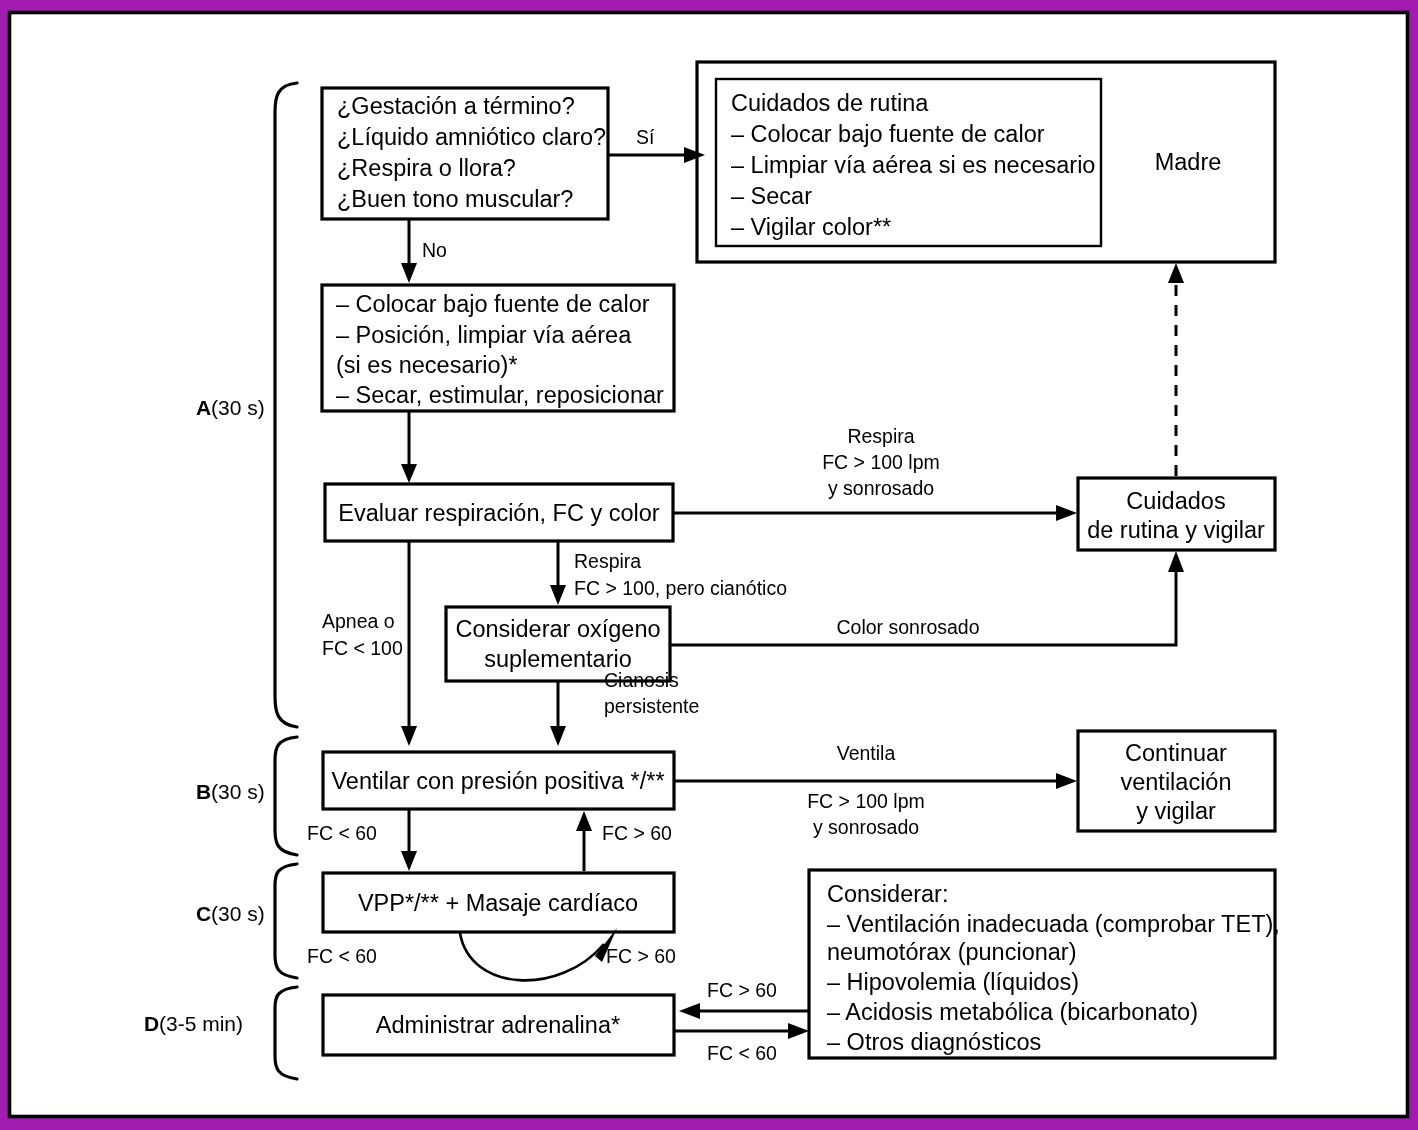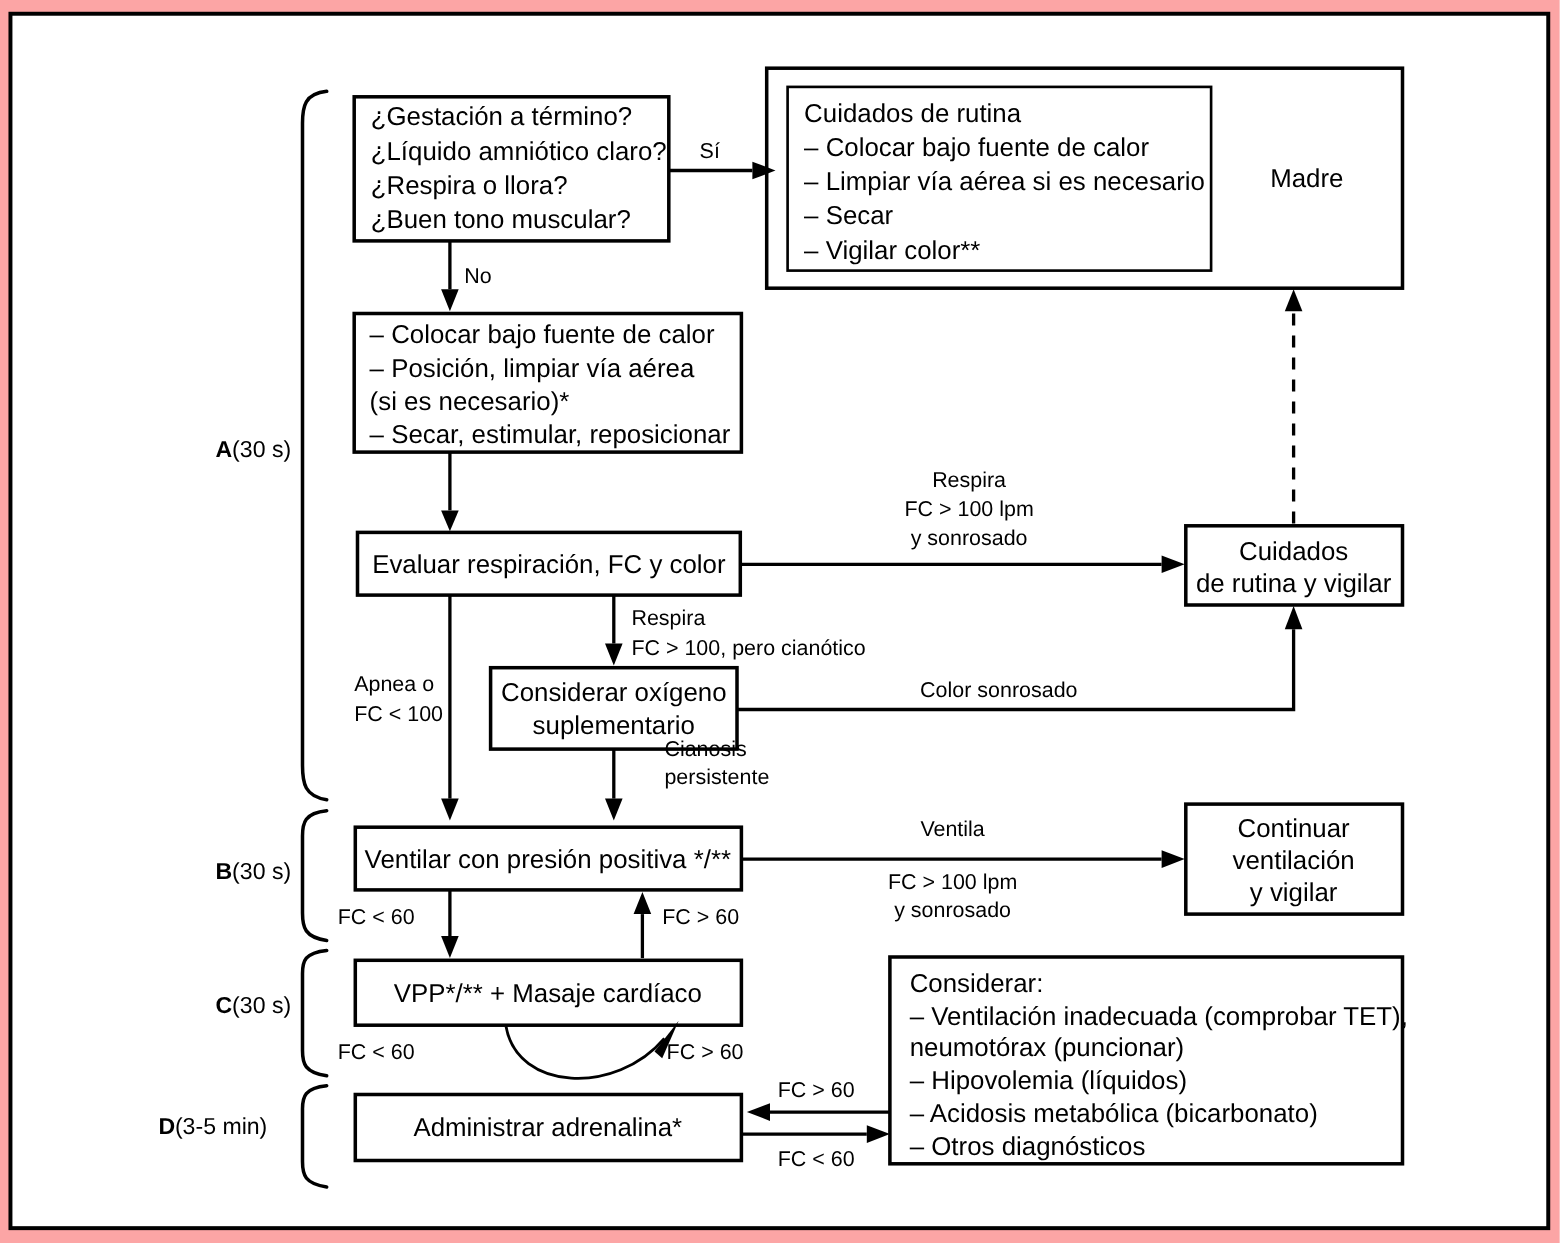--- a/index.html
+++ b/index.html
@@ -1,17 +1,17 @@
 <!DOCTYPE html>
 <html><head>
 <meta charset="utf-8">
 <style>
   html,body{margin:0;padding:0;background:#ffffff;}
   body{width:1418px;height:1130px;font-family:"Liberation Sans",sans-serif;color:#000;}
-  #stage{position:relative;width:1418px;height:1130px;overflow:hidden;background:#fca5a5;}
+  #stage{position:relative;width:1418px;height:1130px;overflow:hidden;background:#a21caf;}
   svg{position:absolute;left:0;top:0;}
   text{font-family:"Liberation Sans",sans-serif;fill:#000;}
   .bx{fill:#ffffff;stroke:#000000;stroke-width:3.2;}
   .bxthin{fill:#ffffff;stroke:#000000;stroke-width:2.4;}
   .frame{fill:#ffffff;stroke:#000000;stroke-width:3.6;}
   .ln{stroke:#000000;stroke-width:3.0;fill:none;}
   .lnthin{stroke:#000000;stroke-width:2.6;fill:none;}
   .dash{stroke:#000000;stroke-width:3.0;fill:none;stroke-dasharray:11 9;}
   .brace{stroke:#000000;stroke-width:3.2;fill:none;stroke-linecap:round;}
   .t-box{font-size:23.5px;}

